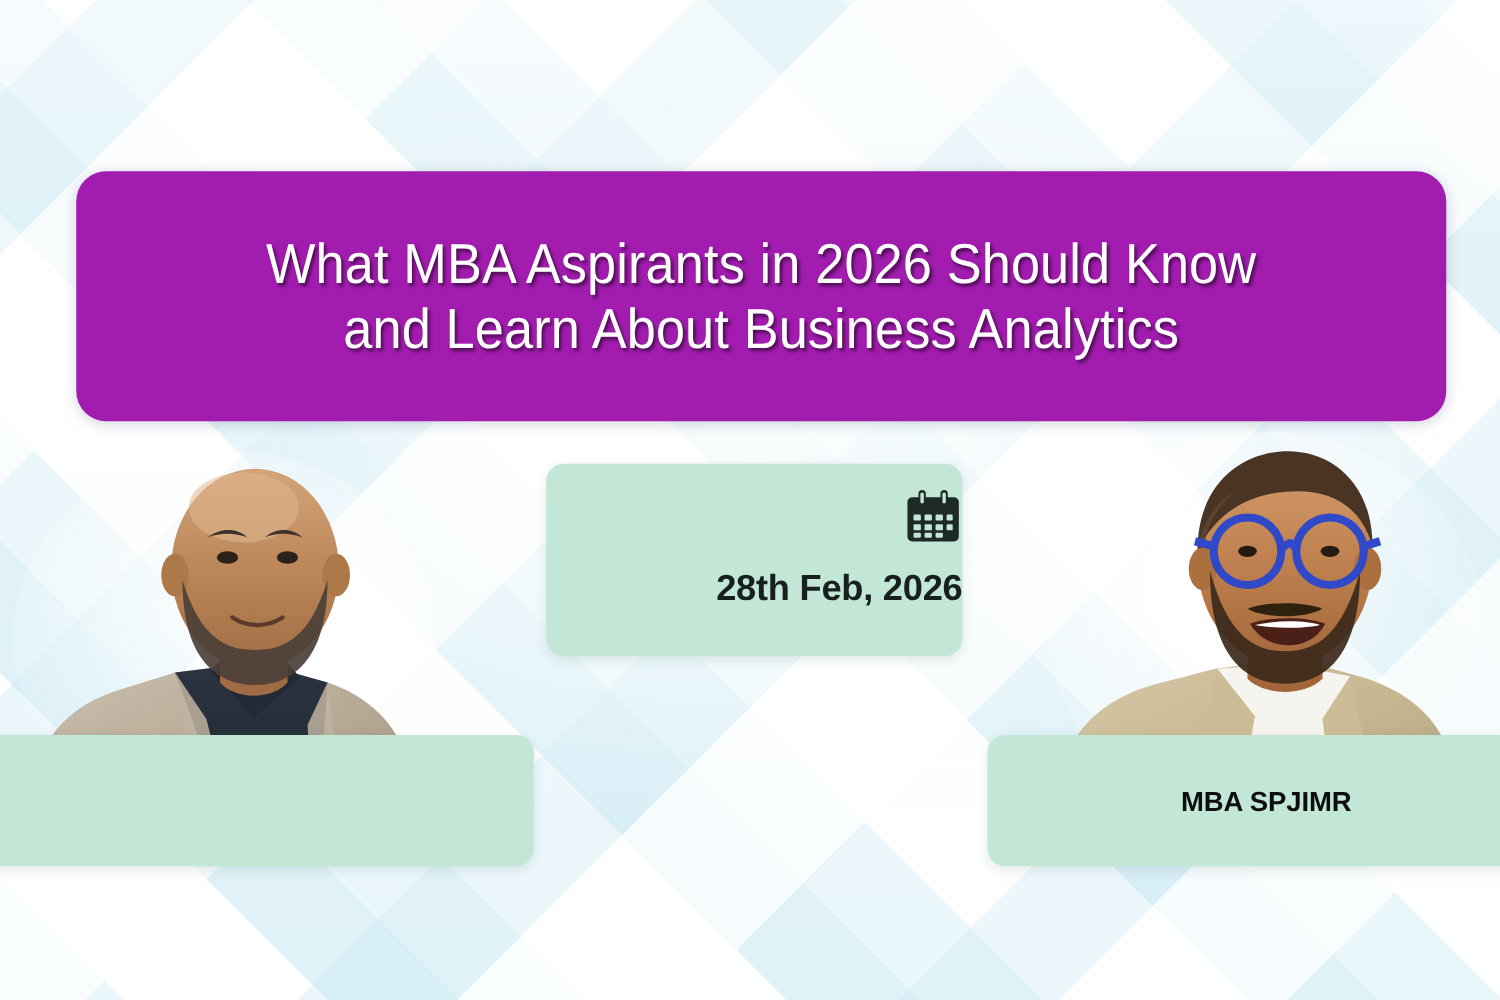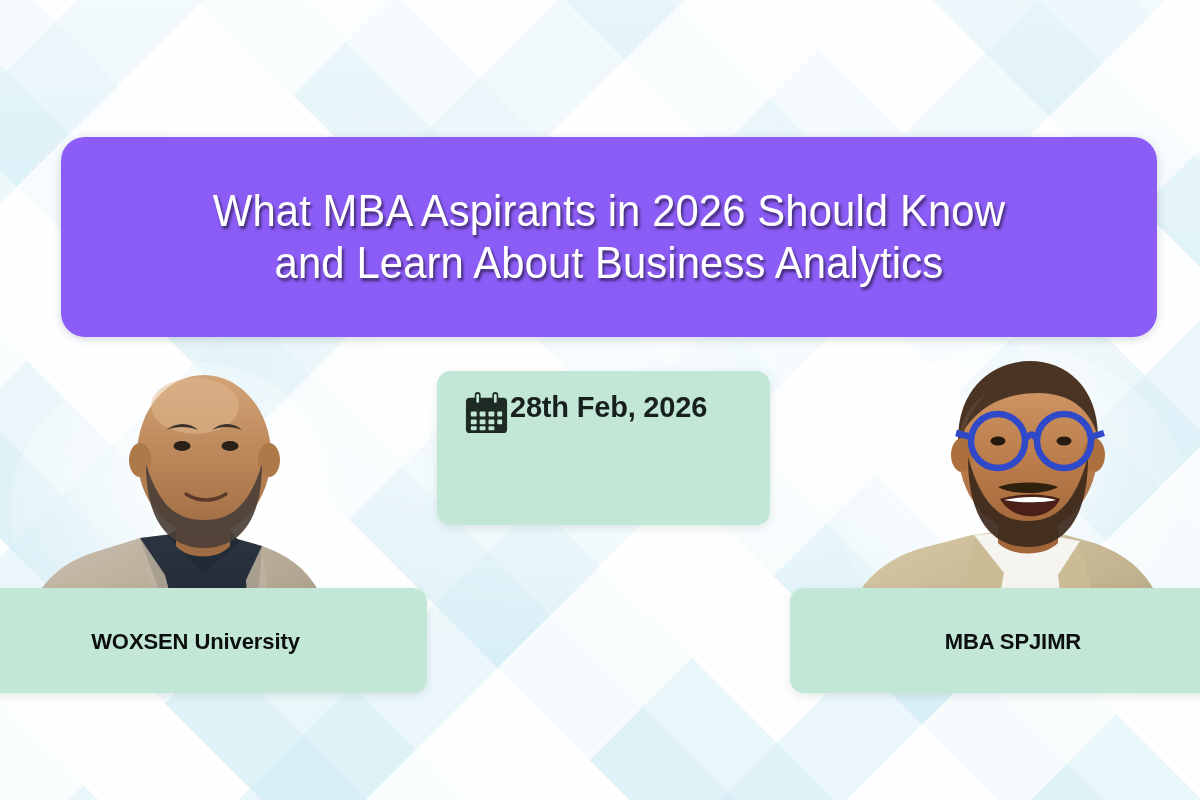--- a/index.html
+++ b/index.html
@@ -54,21 +54,21 @@
     background:
       radial-gradient(ellipse 70% 55% at 50% 45%, rgba(255,255,255,.80) 0%, rgba(255,255,255,0) 70%),
       linear-gradient(180deg, rgba(255,255,255,.35) 0%, rgba(255,255,255,0) 35%);
   }
 
   
   .banner {
     position:absolute;
     left:61px; top:137px;
     width:1096px; height:200px;
-    background:#8b5cf6;
+    background:#a21caf;
     border-radius:24px;
     display:flex; align-items:center; justify-content:center;
     z-index:6;
     box-shadow:0 2px 10px rgba(16,35,81,.18);
   }
   .banner-title {
     color:#FFFFFF;
     font-family:"Liberation Sans Narrow","Liberation Sans", sans-serif;
     font-size:45px;
     font-weight:400;
@@ -93,21 +93,21 @@
   .datecard {
     position:absolute;
     left:437px; top:371px;
     width:333px; height:154px;
     background:#C3E7D7;
     border-radius:14px;
     z-index:7;
     padding:20px 0 0 26px;
     box-shadow:0 3px 9px rgba(90,130,115,.16);
   }
-  .dc-row { display:flex; align-items:flex-start; height:58px; }
+  .dc-row { display:flex; align-items:flex-end; gap:17px; height:58px;flex-direction:column; }
   .dc-icon { width:47px; height:47px; flex:none; }
   .dc-icon svg { width:100%; height:100%; display:block; }
   .dc-text {
     color:#17201C;
     font-size:29px;
     font-weight:bold;
     letter-spacing:-.2px;
     white-space:nowrap;
   }
 
@@ -299,20 +299,19 @@
           </g>
         </svg>
       </span>
       <span class="dc-text">28th Feb, 2026</span>
     </div>
 
 
   </div>
 
   <div class="plate plate-left">
-    <div class="plate-org">WOXSEN University</div>
   </div>
 
   <div class="plate plate-right">
     <div class="plate-org">MBA SPJIMR</div>
   </div>
 
 </div>
 
 </body></html>

